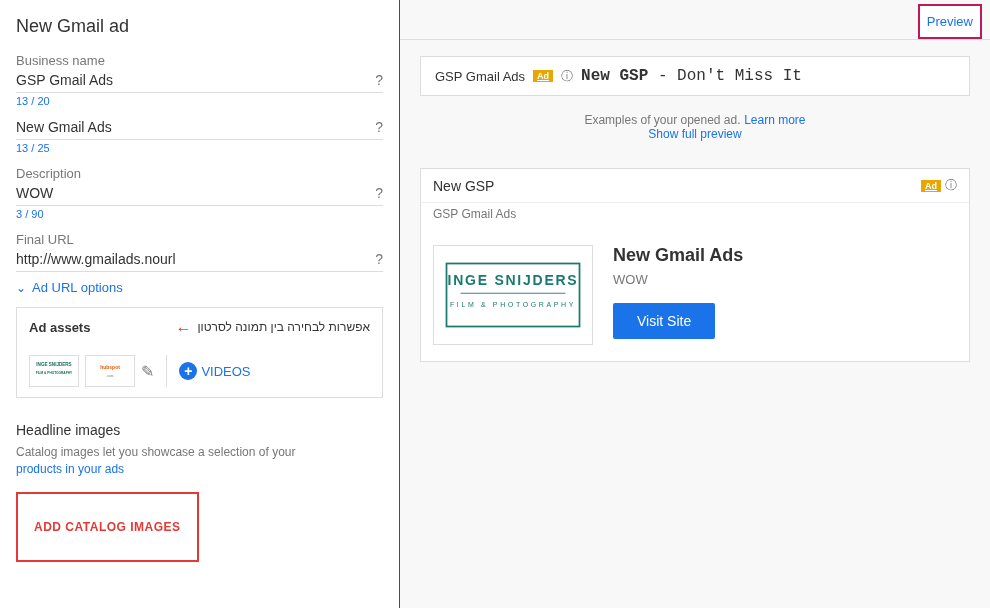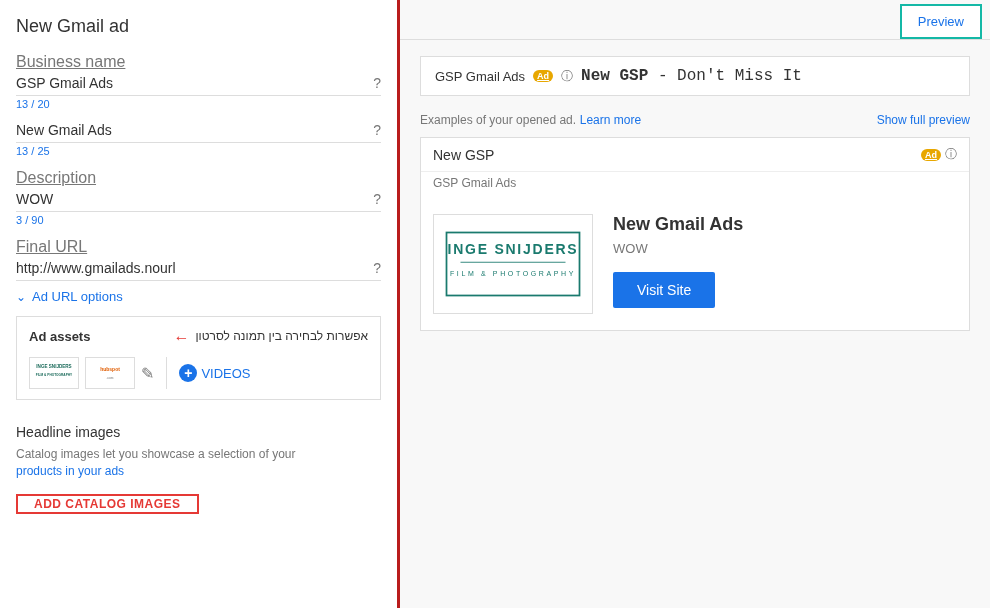--- a/index.html
+++ b/index.html
@@ -2,38 +2,37 @@
 <html><head>
   <meta charset="utf-8">
   <style>
     * { box-sizing: border-box; margin: 0; padding: 0; }
     body { font-family: Arial, sans-serif; font-size: 13px; color: #333; background: #f1f3f4; display: flex; height: 608px; overflow: hidden; }
 
     
     .left-panel {
       width: 400px;
       background: #fff;
-      border-right: 3px solid #b91c1c;
+      border-right: 1px solid #b91c1c;
       overflow-y: auto;
       padding: 16px;
       flex-shrink: 0;
     }
 
     .page-title {
       font-size: 18px;
       font-weight: normal;
       color: #333;
       margin-bottom: 16px;
     }
 
     .field-label {
-      font-size: 16px;
+      font-size: 13px;
       color: #777;
       margin-bottom: 4px;
-      text-decoration: underline;
     }
 
     .field-value {
       font-size: 14px;
       color: #333;
       padding-bottom: 4px;
       border-bottom: 1px solid #ddd;
       display: flex;
       align-items: center;
       justify-content: space-between;
@@ -73,21 +72,21 @@
     .ad-assets-section {
       border: 1px solid #ddd;
       padding: 10px 12px;
       margin-bottom: 12px;
     }
 
     .ad-assets-header {
       display: flex;
       align-items: center;
       justify-content: space-between;
-      margin-bottom: 12px;
+      margin-bottom: 19px;
     }
 
     .ad-assets-label {
       font-size: 13px;
       font-weight: bold;
       color: #333;
     }
 
     .ad-assets-rtl {
       font-size: 12px;
@@ -190,21 +189,21 @@
 
     .catalog-desc a {
       color: #1a73e8;
       text-decoration: none;
     }
 
     .add-catalog-btn {
       border: 2px solid #e53935;
       color: #e53935;
       background: #fff;
-      padding: 1px 16px;
+      padding: 26px 16px;
       font-size: 12px;
       font-weight: bold;
       cursor: pointer;
       letter-spacing: 0.5px;
       text-transform: uppercase;
     }
 
     
     .right-panel {
       flex: 1;
@@ -214,25 +213,25 @@
     }
 
     .preview-tab-bar {
       display: flex;
       justify-content: flex-end;
       border-bottom: 1px solid #ddd;
       background: #f8f8f8;
     }
 
     .preview-tab {
-      padding: 8px 16px;
+      padding: 8px 7px;
       font-size: 13px;
       font-weight: 500;
       color: #1a73e8;
-      border: 2px solid #14b8a6;
+      border: 2px solid #be185d;
       background: #fff;
       cursor: pointer;
       margin: 4px 8px 0 0;
     }
 
     .preview-content {
       padding: 16px 20px;
     }
 
     .preview-section-label {
@@ -256,44 +255,44 @@
       color: #333;
       font-weight: 500;
     }
 
     .ad-badge {
       background: #e8a700;
       color: #fff;
       font-size: 9px;
       font-weight: bold;
       padding: 1px 4px;
-      border-radius: 6px;
+      border-radius: 0;
       text-decoration: underline;
     }
 
     .info-icon {
       color: #777;
       font-size: 12px;
     }
 
     .ad-headline-preview {
       font-size: 16px;
       color: #333;
       font-family: Liberation Mono, monospace;
     }
 
     .ad-headline-preview .bold-part {
       font-weight: bold;
     }
 
     .opened-ad-header {
       display: flex;
-      justify-content: space-between;
-      align-items: center;
-      margin-bottom: 10px;
+      align-items: center;
+      margin-bottom: 27px;
+      flex-direction: column;
     }
 
     .opened-ad-label {
       font-size: 12px;
       color: #777;
     }
 
     .learn-more-link {
       color: #1a73e8;
       font-size: 12px;

